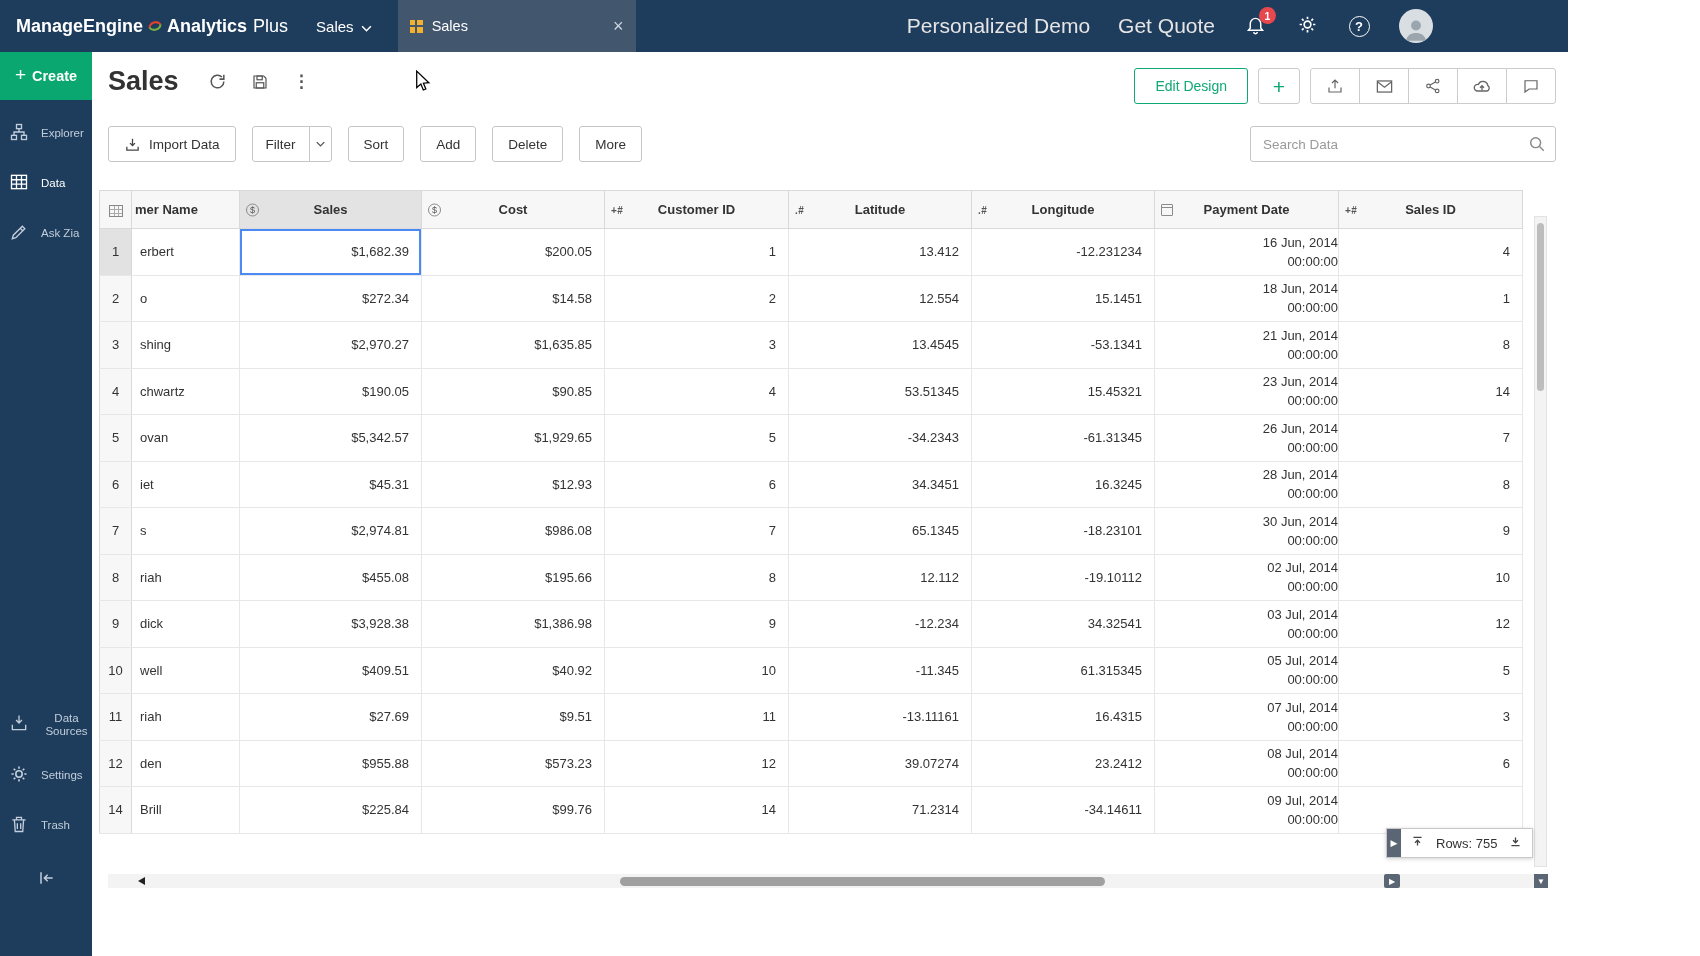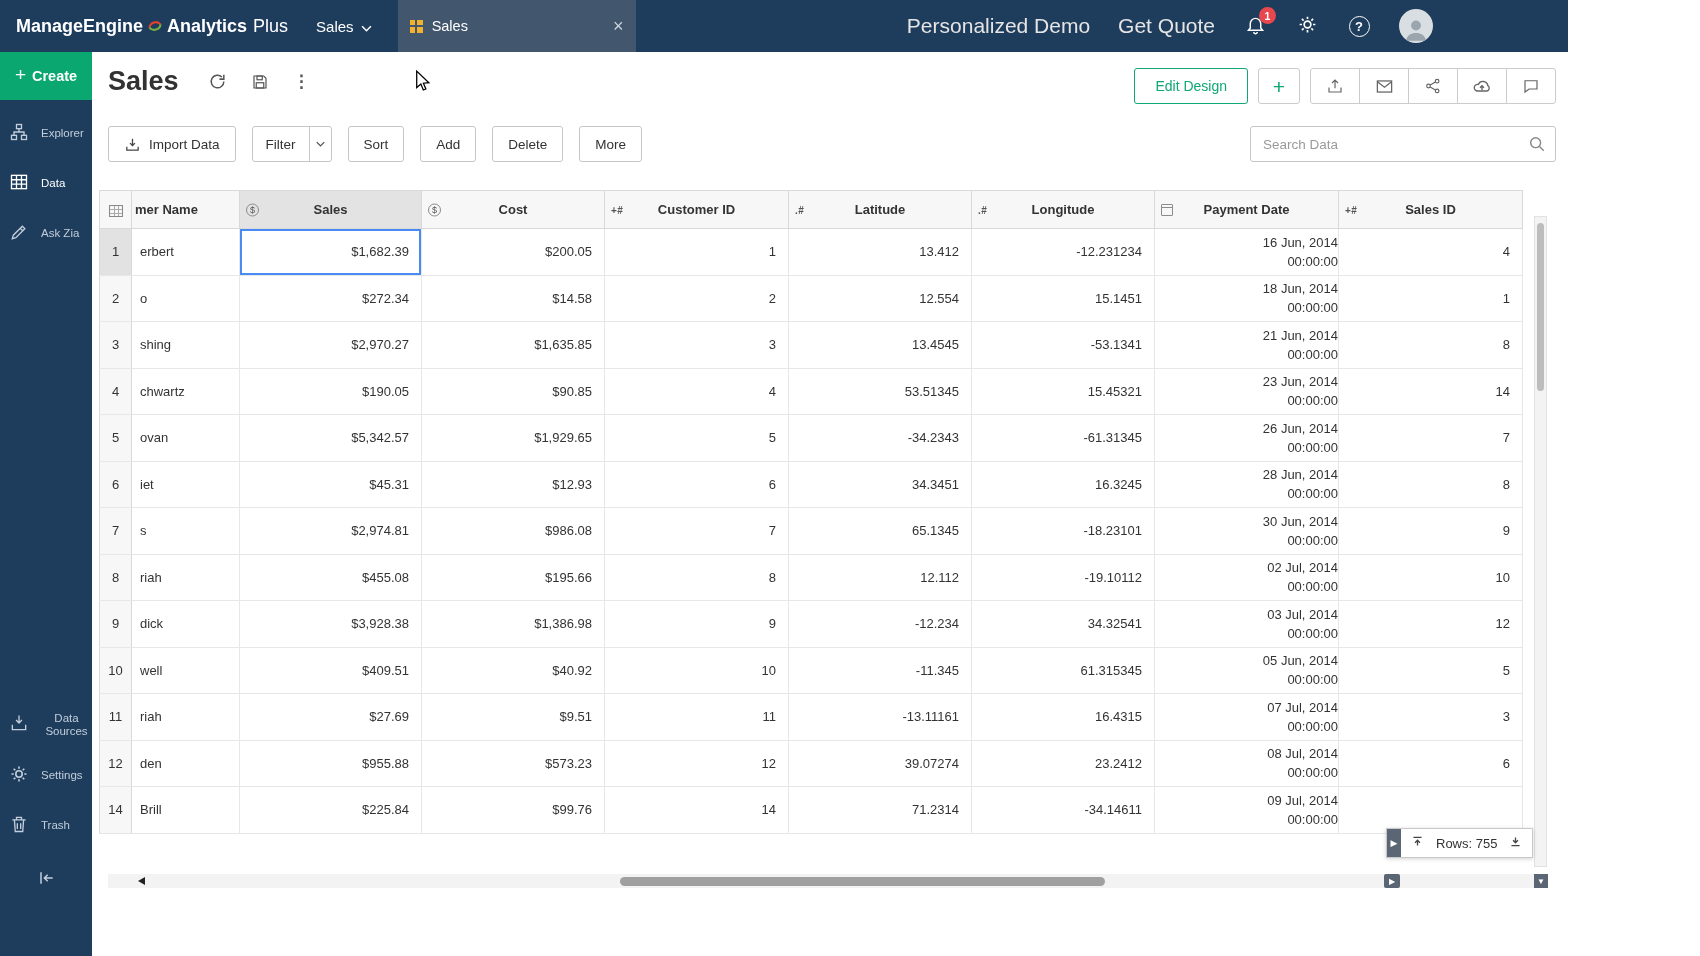--- a/index.html
+++ b/index.html
@@ -518,21 +518,21 @@
           </tr>
           <tr>
             <td class="rownum">10</td>
             <td class="c-left">well</td>
             <td class="c-num">$409.51</td>
             <td class="c-num">$40.92</td>
             <td class="c-num">10</td>
             <td class="c-num">-11.345</td>
             <td class="c-num">61.315345</td>
             <td class="c-date">
-              <div>05 Jun, 2014</div>
+              <div>05 Jul, 2014</div>
               <div>00:00:00</div>
             </td>
             <td class="c-num">5</td>
           </tr>
           <tr>
             <td class="rownum">11</td>
             <td class="c-left">riah</td>
             <td class="c-num">$27.69</td>
             <td class="c-num">$9.51</td>
             <td class="c-num">11</td>

